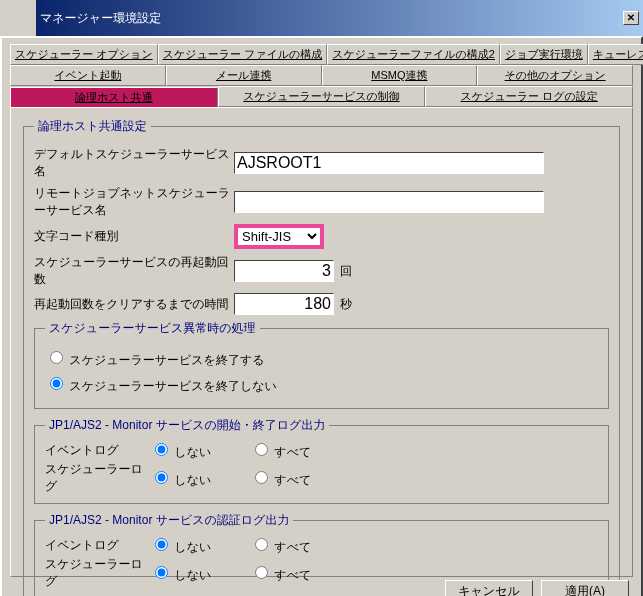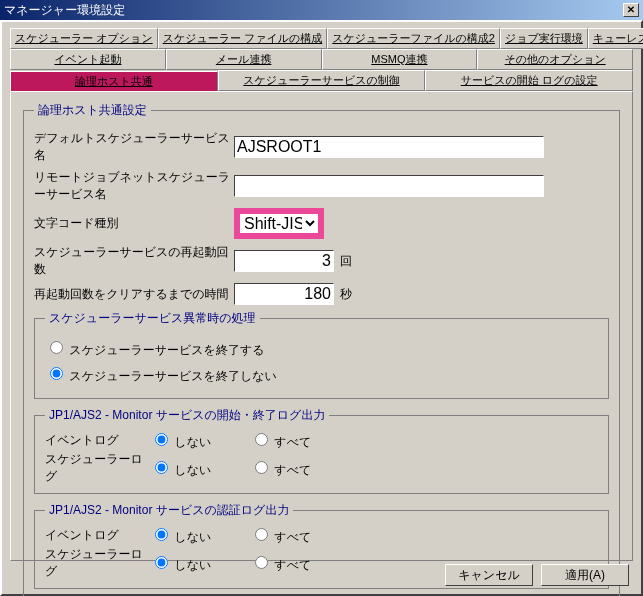--- a/index.html
+++ b/index.html
@@ -8,26 +8,27 @@
     font-family: "MS UI Gothic", "MS Gothic", sans-serif;
     font-size: 12px;
     background: #d4d0c8;
     width: 643px;
     height: 596px;
     overflow: hidden;
   }
   .titlebar {
     background: linear-gradient(to right, #0a246a, #a6caf0);
     color: #fff;
-    height: 20px;
+    height: 36px;
     line-height: 20px;
     padding: 0 4px;
     display: flex;
     justify-content: space-between;
     align-items: center;
+    margin-left: 36px;
   }
   .titlebar .close {
     width: 16px; height: 14px;
     background: #d4d0c8;
     border: 1px solid #fff;
     border-right-color:#404040; border-bottom-color:#404040;
     color:#000; font-size:10px; line-height:12px; text-align:center;
     font-family: Arial, sans-serif;
     font-weight:bold;
   }
@@ -84,23 +85,23 @@
   input[type=text] {
     border:1px solid #808080;
     border-top-color:#404040; border-left-color:#404040;
     border-right-color:#fff; border-bottom-color:#fff;
     background:#fff;
     padding:1px 2px;
     font-family:inherit; font-size:16px;
   }
   input[type=text].num { text-align:right; }
   select {
-    border:6px solid #ec4899;
+    border:4px solid #ec4899;
     background:#fff;
-    font-family:inherit; font-size:16px;
+    font-family:inherit; font-size:13px;
   }
   .radio-label { margin-right:14px; }
   .unit { margin-left:6px; }
   .btnbar {
     position:absolute; right:12px; bottom:8px;
     display:flex; gap:8px;
   }
   button.w95 {
     width:88px; height:22px;
     background:#d4d0c8;
@@ -129,21 +130,21 @@
   </div>
   <div class="tabs-row">
     <div class="tab">イベント起動</div>
     <div class="tab">メール連携</div>
     <div class="tab">MSMQ連携</div>
     <div class="tab">その他のオプション</div>
   </div>
   <div class="tabs-row">
     <div class="tab active">論理ホスト共通</div>
     <div class="tab">スケジューラーサービスの制御</div>
-    <div class="tab">サービスの開始 ログの設定</div>
+    <div class="tab">スケジューラー ログの設定</div>
   </div>
 
   <div class="panel">
 
     <fieldset>
       <legend>論理ホスト共通設定</legend>
 
       <div class="row">
         <label class="lab">デフォルトスケジューラーサービス名</label>
         <input type="text" style="width: 310px;" value="AJSROOT1">

